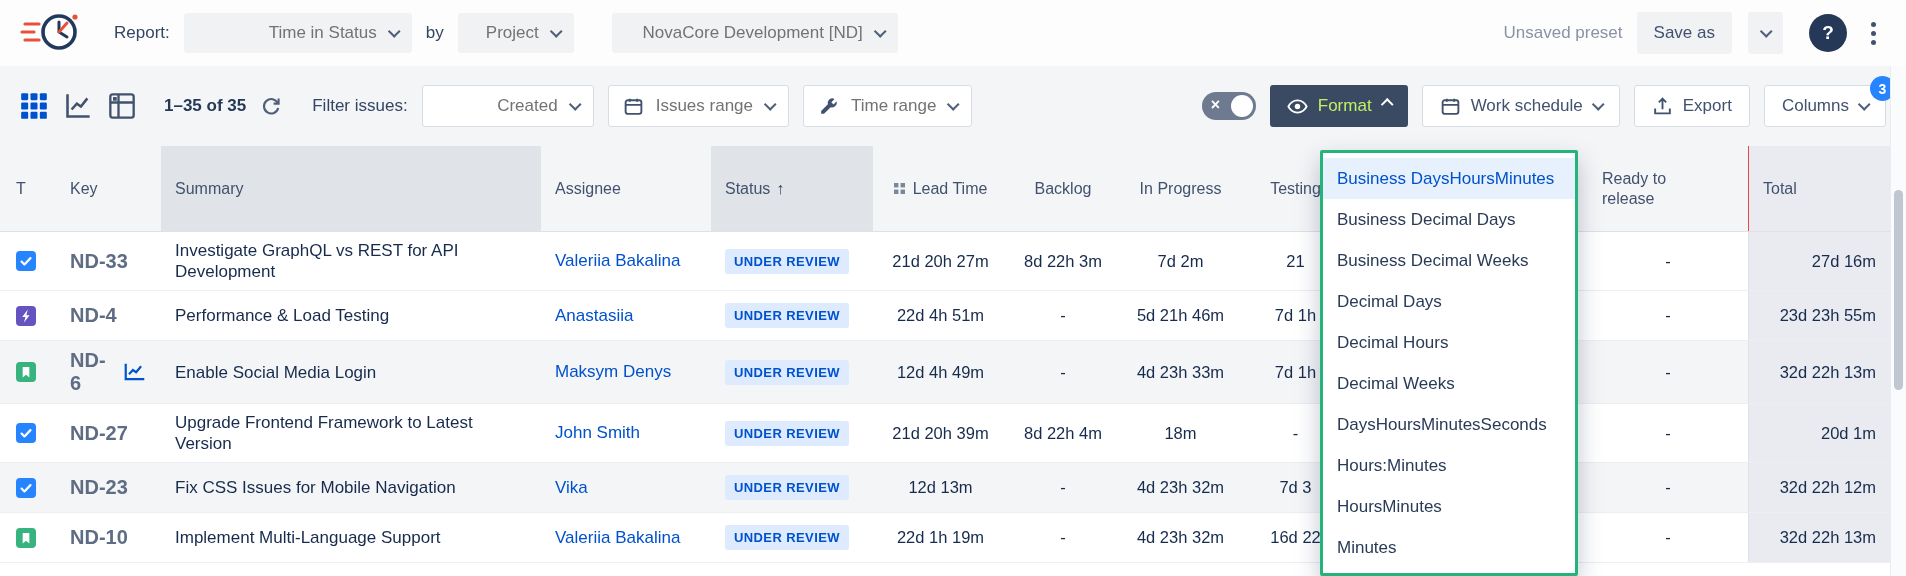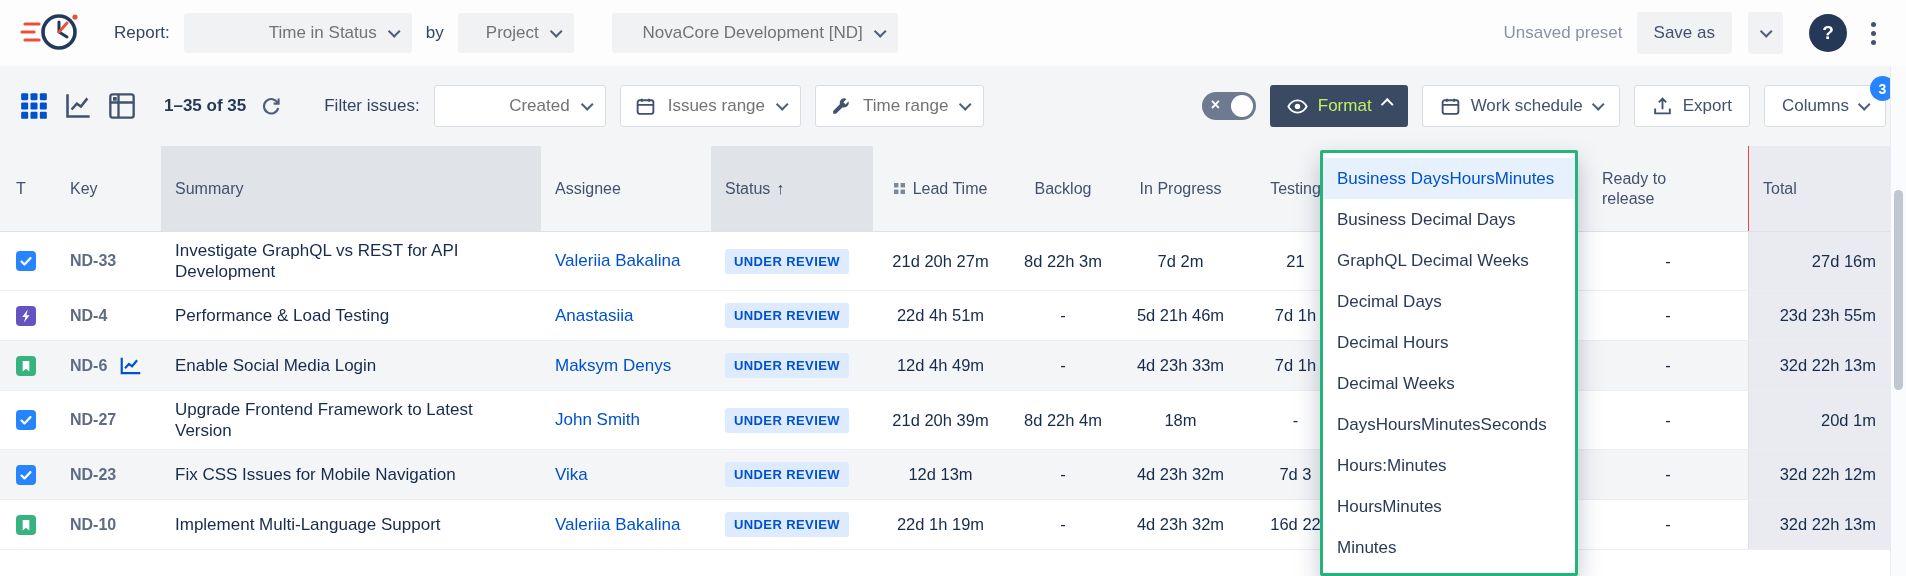--- a/index.html
+++ b/index.html
@@ -50,21 +50,21 @@
   .hdark{background:#E0E3E8}
   .htotal{background:#E9EBF0;border-left:1px solid #ef4444}
   .c0{width:56px;padding-left:16px}.c1{width:105px}.c2{width:380px}.c3{width:170px}
   .c4{width:162px}.c5{width:135px}.c6{width:110px}.c7{width:125px}.c8{width:105px}
   .c9{width:240px}.c10{width:160px}.c11{width:142px}
   .center{justify-content:center;text-align:center}
   .trow{display:flex;align-items:stretch;border-bottom:1px solid #EDEEF2;background:#fff;min-height:50px}
   .trow:nth-child(2n+3){background:#F4F5F7}
   .trow .c11{background:#E9EBF0;border-left:1px solid #DFE1E6;justify-content:flex-end}
   .tpartial{height:28px;background:#fff}
-  .key{font-size:16px;font-weight:bold;color:#5E6C84;gap:12px}
+  .key{font-size:20px;font-weight:bold;color:#5E6C84;gap:12px}
   .summary{font-size:17px;line-height:21px}
   .summary.link span{cursor:pointer}
   .assignee{color:#0052CC;font-size:17px;cursor:pointer;white-space:nowrap}
   .badge{background:#DEEBFF;color:var(--accent,#0052CC);font-size:13px;font-weight:bold;letter-spacing:.4px;padding:5px 9px;border-radius:3px;white-space:nowrap}
   .num{font-size:16.5px;color:#172B4D;white-space:nowrap}
   .sort{margin-left:6px;font-size:16px;color:#344563}
   .grid-ic{margin-right:8px;display:inline-flex}
   .wrapcol{max-width:86px;line-height:20px}
   .type-ic{width:20px;height:20px;display:block}
   .chart-wrap{display:inline-flex;cursor:pointer}
@@ -152,21 +152,21 @@
       </svg>
     </span>
   </div>
   <span class="count">1–35 of 35</span>
   <span class="viewbtn">
     <svg class="ric" viewBox="0 0 22 22">
       <path d="M17.8 8.4A7.2 7.2 0 1 0 18.2 13" fill="none" stroke="#505F79" stroke-width="2.1"></path>
       <path d="M18.6 3.6v5h-5" fill="none" stroke="#505F79" stroke-width="2.1"></path>
     </svg>
   </span>
-  <span class="lbl" style="margin-left:28px">Filter issues:</span>
+  <span class="lbl" style="margin-left:16px">Filter issues:</span>
   <div class="select white w-created">
     <span>Created</span>
     <span class="chev down"></span>
   </div>
   <div class="select white">
     <svg class="bic" viewBox="0 0 20 20" style="color:#42526E">
       <rect x="2.5" y="4" width="15" height="13" rx="2" fill="none" stroke="currentColor" stroke-width="1.8"></rect>
       <path d="M2.5 8.5h15M6.5 2.5v3M13.5 2.5v3" stroke="currentColor" stroke-width="1.8" fill="none"></path>
     </svg>
     <span>Issues range</span>
@@ -433,21 +433,21 @@
         <div class="cell c10 center num">-</div>
         <div class="cell c11 num">32d 22h 13m</div>
       </div>
       <div class="tpartial"></div>
     </div>
 </div>
 
 <div class="menu">
     <div class="menu-item selected">Business DaysHoursMinutes</div>
     <div class="menu-item">Business Decimal Days</div>
-    <div class="menu-item">GraphQL Decimal Weeks</div>
+    <div class="menu-item">Business Decimal Weeks</div>
     <div class="menu-item">Decimal Days</div>
     <div class="menu-item">Decimal Hours</div>
     <div class="menu-item">Decimal Weeks</div>
     <div class="menu-item">DaysHoursMinutesSeconds</div>
     <div class="menu-item">Hours:Minutes</div>
     <div class="menu-item">HoursMinutes</div>
     <div class="menu-item">Minutes</div>
   </div>
 
 <div class="scrollbar">

